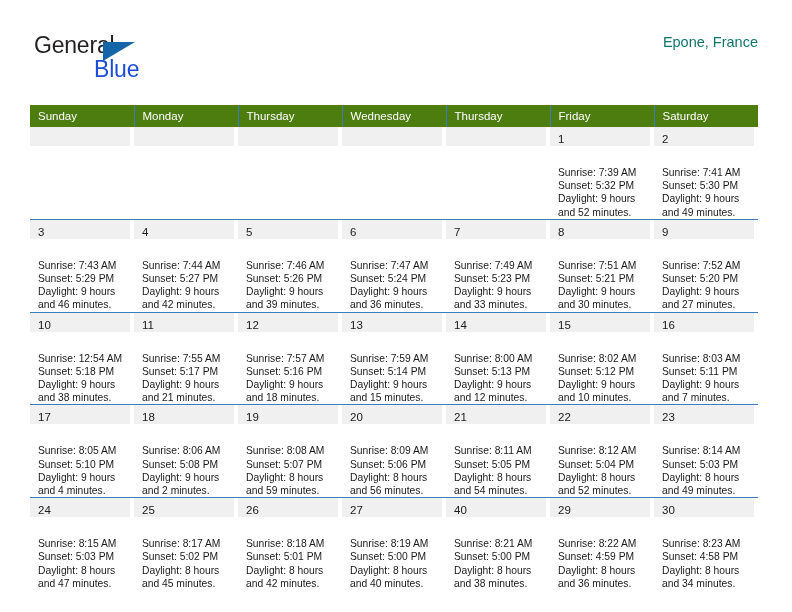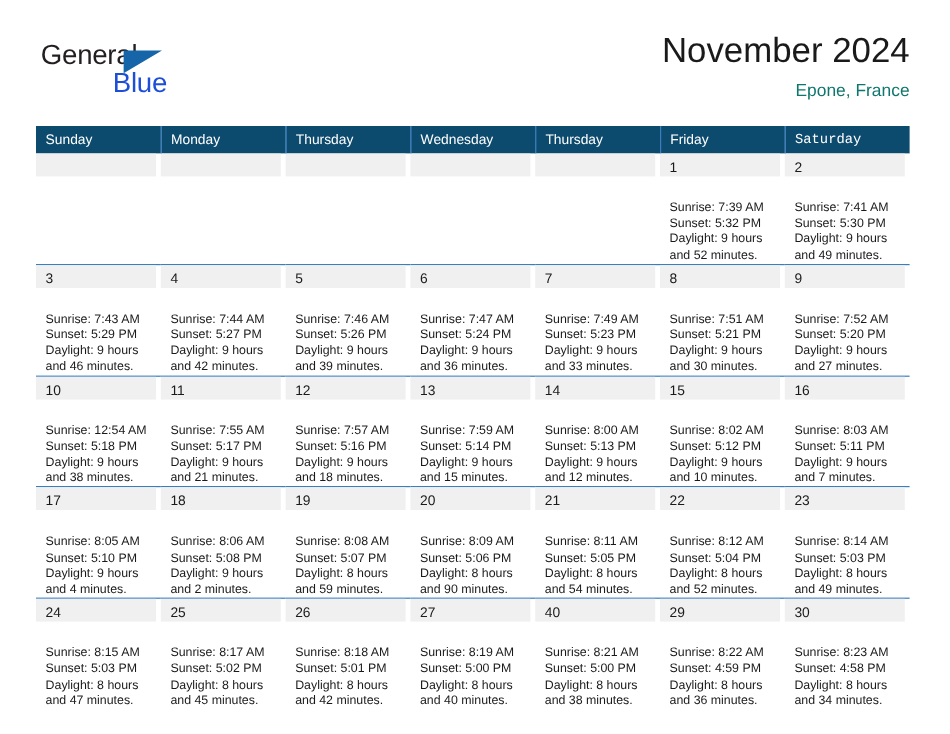--- a/index.html
+++ b/index.html
@@ -95,33 +95,32 @@
   .calendar {
     position: absolute;
     left: 30px;
     top: 105px;
     width: 728px;
     border-collapse: collapse;
     table-layout: fixed;
   }
 
   .weekday-row th {
-    background: #0c4a6e;
+    background: #4d7c0f;
     color: #ffffff;
     font-size: 11.5px;
     font-weight: normal;
     text-align: left;
     padding: 5px 0 5px 8px;
     height: 20px;
     box-sizing: border-box;
     border-right: 1px solid #3a7ebf;
   }
   .weekday-row th:last-child {
     border-right: none;
-    font-family: Liberation Mono, monospace;
   }
 
   .week-row td {
     vertical-align: top;
     padding: 0;
     width: 104px;
     height: 89px;
     box-sizing: border-box;
     background: #ffffff;
     border-top: 1px solid #3a7ebf;
@@ -169,21 +168,20 @@
 
   <div class="top-bar">
 
     <div class="brand">
       <span class="brand-general">General</span>
       <span class="brand-triangle"></span>
       <span class="brand-blue">Blue</span>
     </div>
 
     <div class="title-block">
-      <div class="cal-title">November 2024</div>
       <div class="cal-subtitle">Epone, France</div>
     </div>
 
   </div>
 
   <table class="calendar">
     <thead>
       <tr class="weekday-row">
         <th>Sunday</th>
         <th>Monday</th>
@@ -441,21 +439,21 @@
               </div>
             </div>
           </td>
           <td>
             <div class="cell-inner">
               <div class="daynum-band"><span class="daynum">20</span></div>
               <div class="cell-lines">
                 <div>Sunrise: 8:09 AM</div>
                 <div>Sunset: 5:06 PM</div>
                 <div>Daylight: 8 hours</div>
-                <div>and 90 minutes.</div>
+                <div>and 56 minutes.</div>
               </div>
             </div>
           </td>
           <td>
             <div class="cell-inner">
               <div class="daynum-band"><span class="daynum">21</span></div>
               <div class="cell-lines">
                 <div>Sunrise: 8:11 AM</div>
                 <div>Sunset: 5:05 PM</div>
                 <div>Daylight: 8 hours</div>

